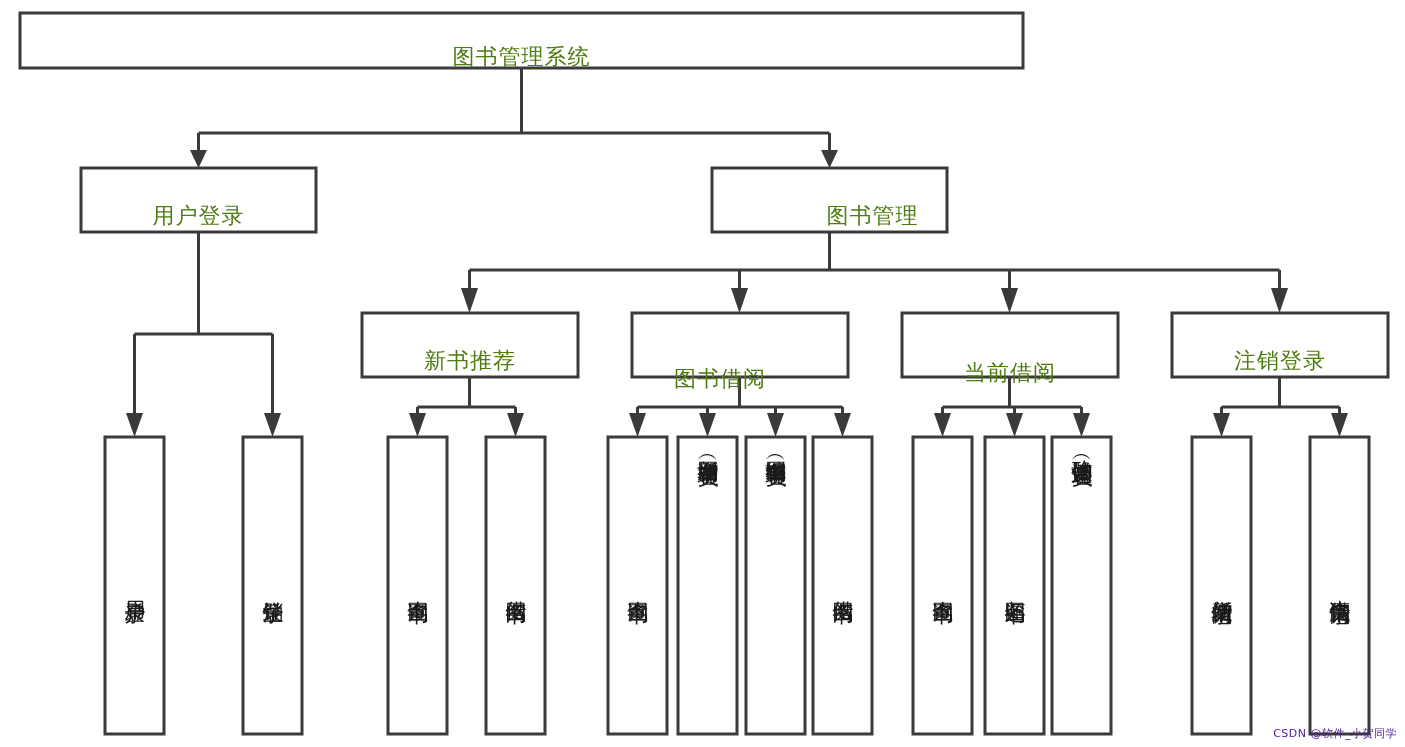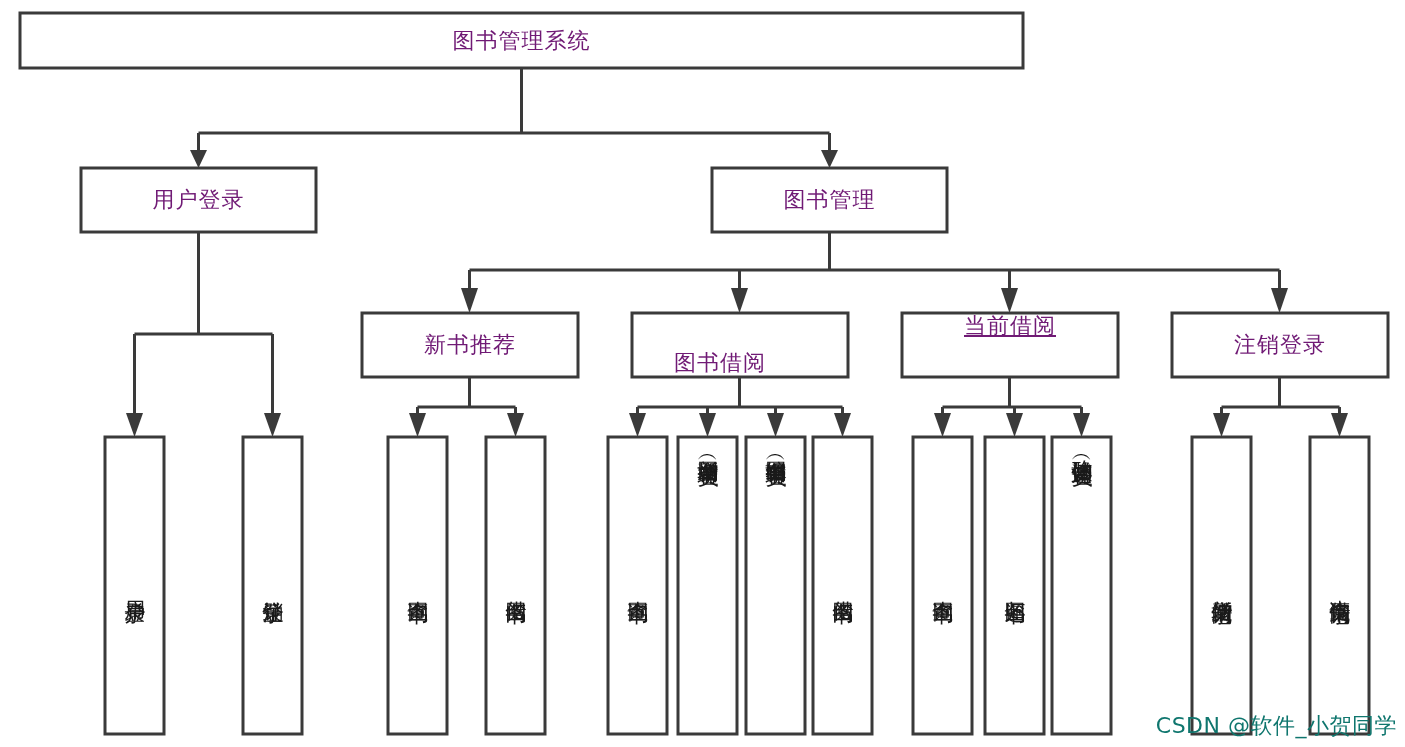--- a/index.html
+++ b/index.html
@@ -9,24 +9,24 @@
   svg#diagram{position:absolute;left:0;top:0;width:1405px;height:747px;display:block;}
   .box-rect{fill:#ffffff;stroke:#3a3a3a;stroke-width:3;}
   .conn{stroke:#3a3a3a;stroke-width:3;fill:none;stroke-linecap:butt;}
   .arrow-head{fill:#3a3a3a;stroke:none;}
   .vtext{position:absolute;display:flex;align-items:center;justify-content:center;
          writing-mode:vertical-rl;text-orientation:upright;
          font-size:21px;color:#1a1a1a;letter-spacing:1px;line-height:1;
          font-family:"DejaVu Sans","Liberation Sans",sans-serif;
          pointer-events:none;white-space:nowrap;}
   .htext{position:absolute;display:flex;align-items:center;justify-content:center;
-         font-size:22px;color:#701a75;letter-spacing:1px;
+         font-size:22px;color:#4d7c0f;letter-spacing:1px;
          font-family:"DejaVu Sans","Liberation Sans",sans-serif;
-         pointer-events:none;white-space:nowrap;}
-  #watermark{position:absolute;right:8px;bottom:6px;font-size:22px;color:#0f766e;
+         pointer-events:none;white-space:nowrap;margin-top:16px;}
+  #watermark{position:absolute;right:8px;bottom:6px;font-size:11px;color:#4c1d95;
              font-family:"DejaVu Sans","Liberation Sans",sans-serif;letter-spacing:.5px;}
 </style>
 </head>
 <body>
 
 <div id="stage">
 
   <svg id="diagram" viewBox="0 0 1405 747">
 
     <g>
@@ -126,25 +126,25 @@
     <rect class="box-rect" x="913" y="437" width="59" height="297"></rect>
     <rect class="box-rect" x="985" y="437" width="59" height="297"></rect>
     <rect class="box-rect" x="1052" y="437" width="59" height="297"></rect>
     <rect class="box-rect" x="1192" y="437" width="59" height="297"></rect>
     <rect class="box-rect" x="1310" y="437" width="59" height="297"></rect>
   </svg>
 
   <div class="htext" style="left:20px;top:13px;width:1003px;height:55px;">图书管理系统</div>
 
   <div class="htext" style="left:81px;top:168px;width:235px;height:64px;">用户登录</div>
-  <div class="htext" style="left:712px;top:168px;width:235px;height:64px;">图书管理</div>
+  <div class="htext" style="left:712px;top:168px;width:235px;height:64px;padding-left:43px;">图书管理</div>
 
   <div class="htext" style="left:362px;top:313px;width:216px;height:64px;text-align:center;">新书推荐</div>
   <div class="htext" style="left:632px;top:331px;width:176px;height:64px;">图书借阅</div>
-  <div class="htext" style="left:902px;top:294px;width:216px;height:64px;text-decoration:underline;">当前借阅</div>
+  <div class="htext" style="left:902px;top:325px;width:216px;height:64px;">当前借阅</div>
   <div class="htext" style="left:1172px;top:313px;width:216px;height:64px;">注销登录</div>
 
   <div class="vtext" style="left:105px;top:437px;width:59px;height:297px;">用户登录</div>
   <div class="vtext" style="left:243px;top:437px;width:59px;height:297px;">注销登录</div>
   <div class="vtext" style="left:388px;top:437px;width:59px;height:297px;">查询图书</div>
   <div class="vtext" style="left:486px;top:437px;width:59px;height:297px;">借阅图书</div>
   <div class="vtext" style="left:608px;top:437px;width:59px;height:297px;">查询图书</div>
   <div class="vtext" style="left:678px;top:437px;width:59px;height:297px;justify-content:flex-start;padding-top:6px;box-sizing:border-box;">新增图书（管理员）</div>
   <div class="vtext" style="left:746px;top:437px;width:59px;height:297px;justify-content:flex-start;padding-top:6px;box-sizing:border-box;">编辑图书（管理员）</div>
   <div class="vtext" style="left:813px;top:437px;width:59px;height:297px;">借阅图书</div>

